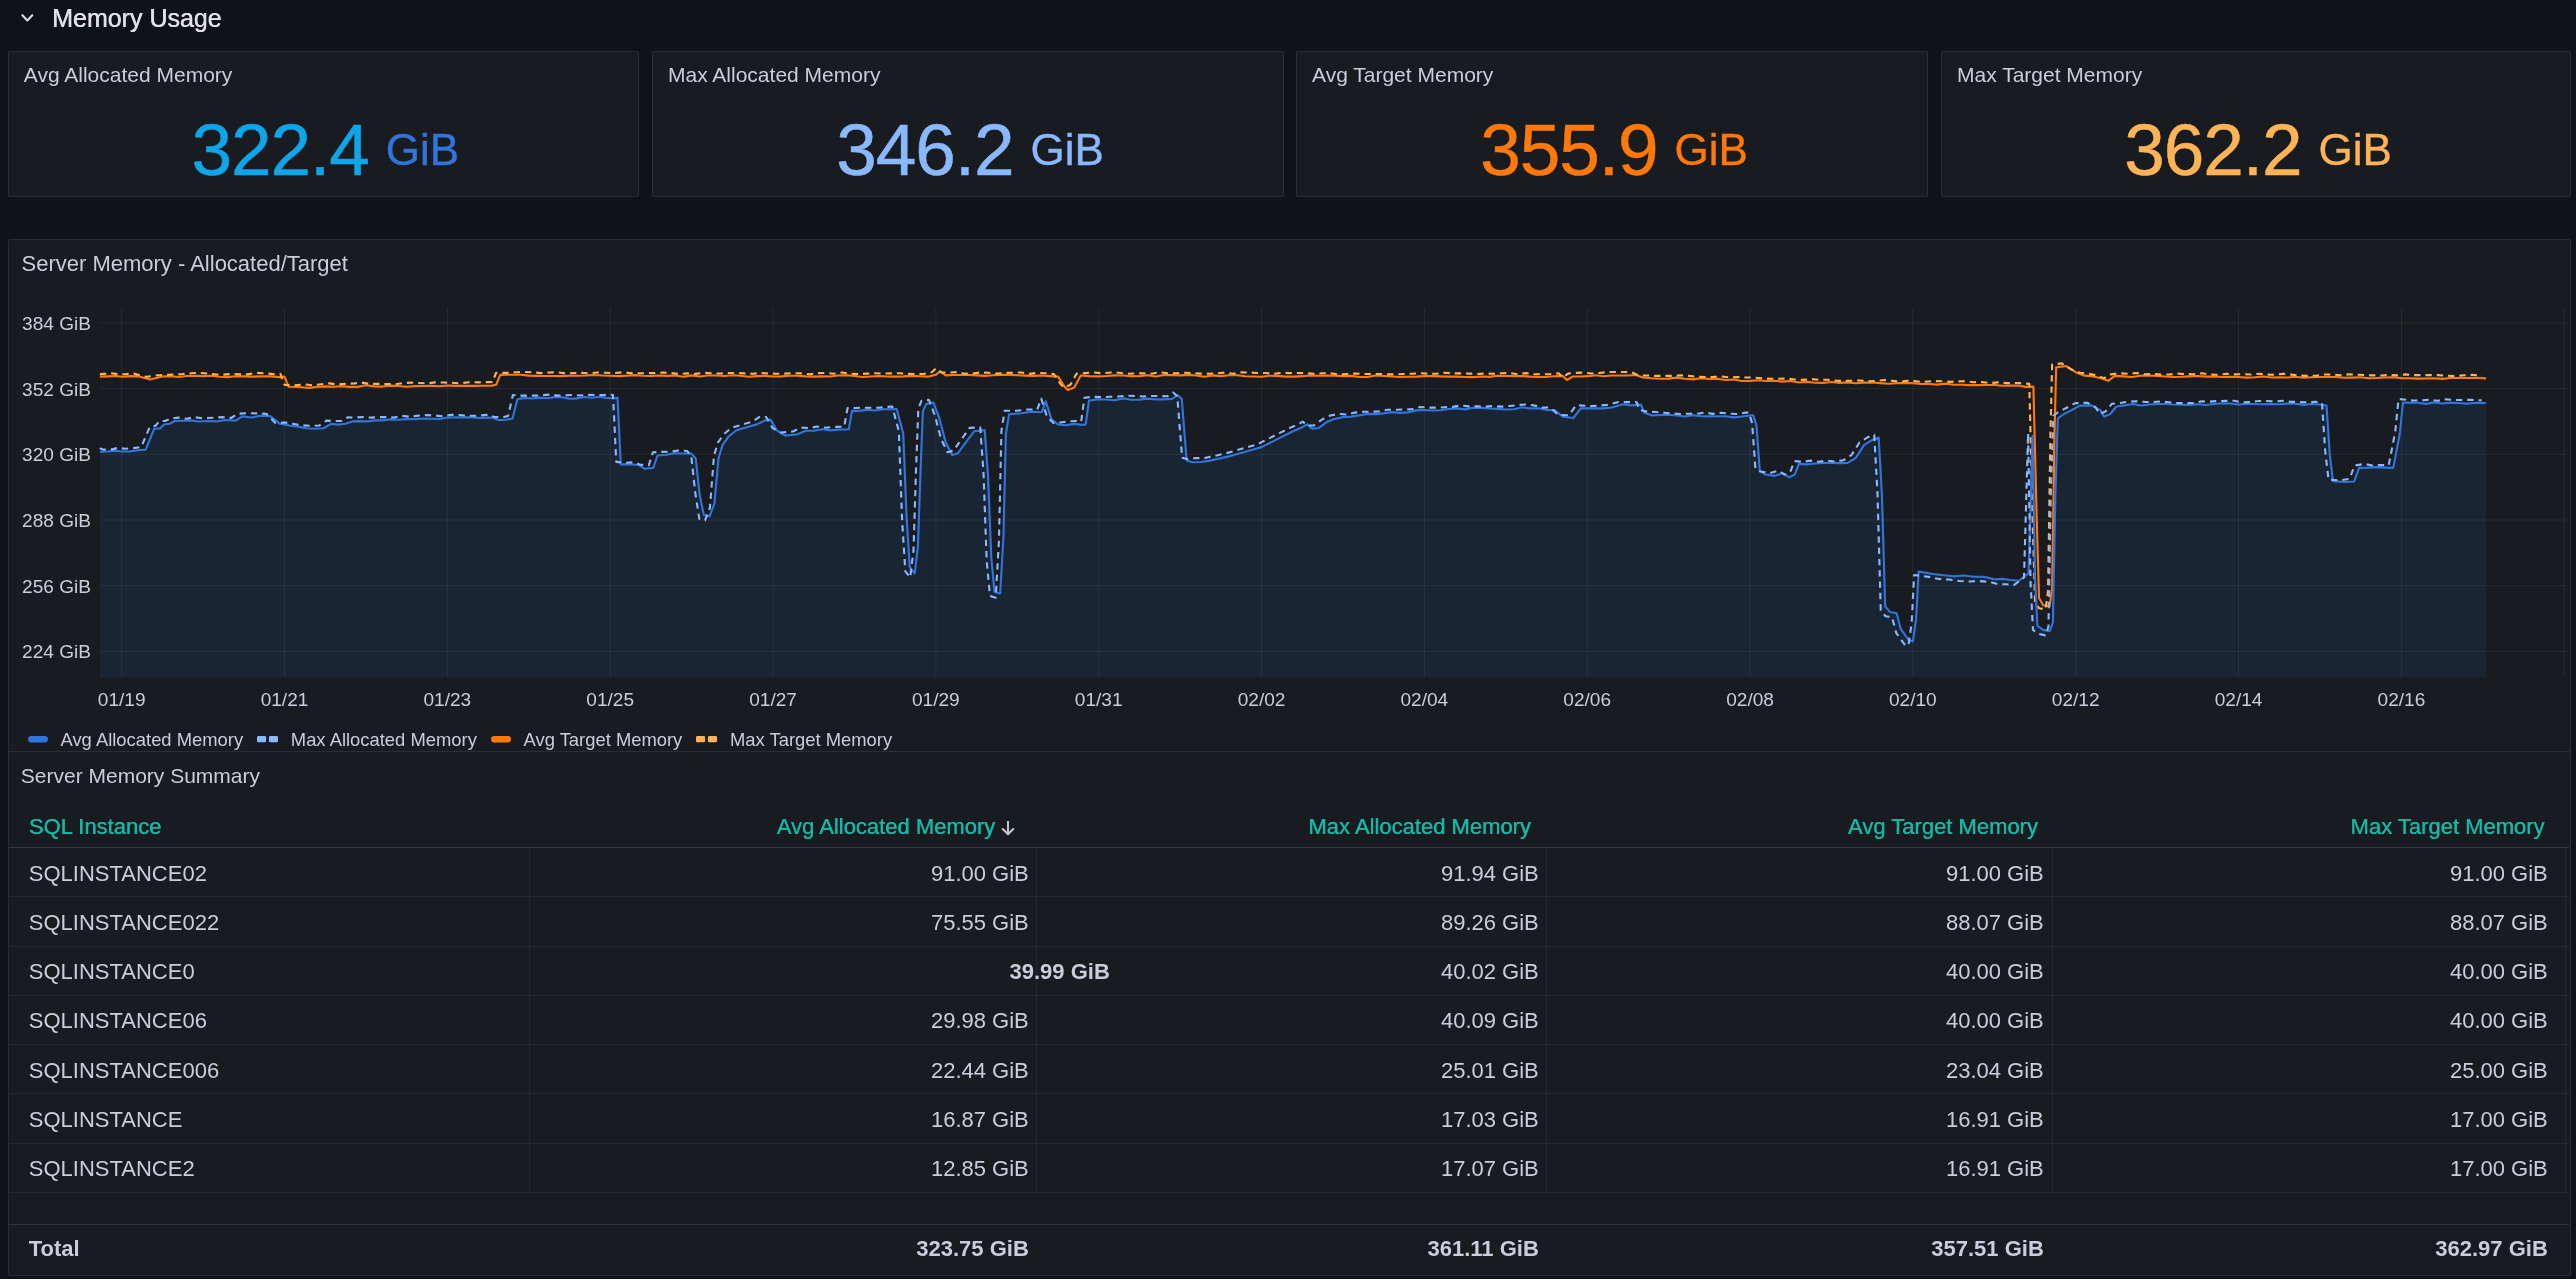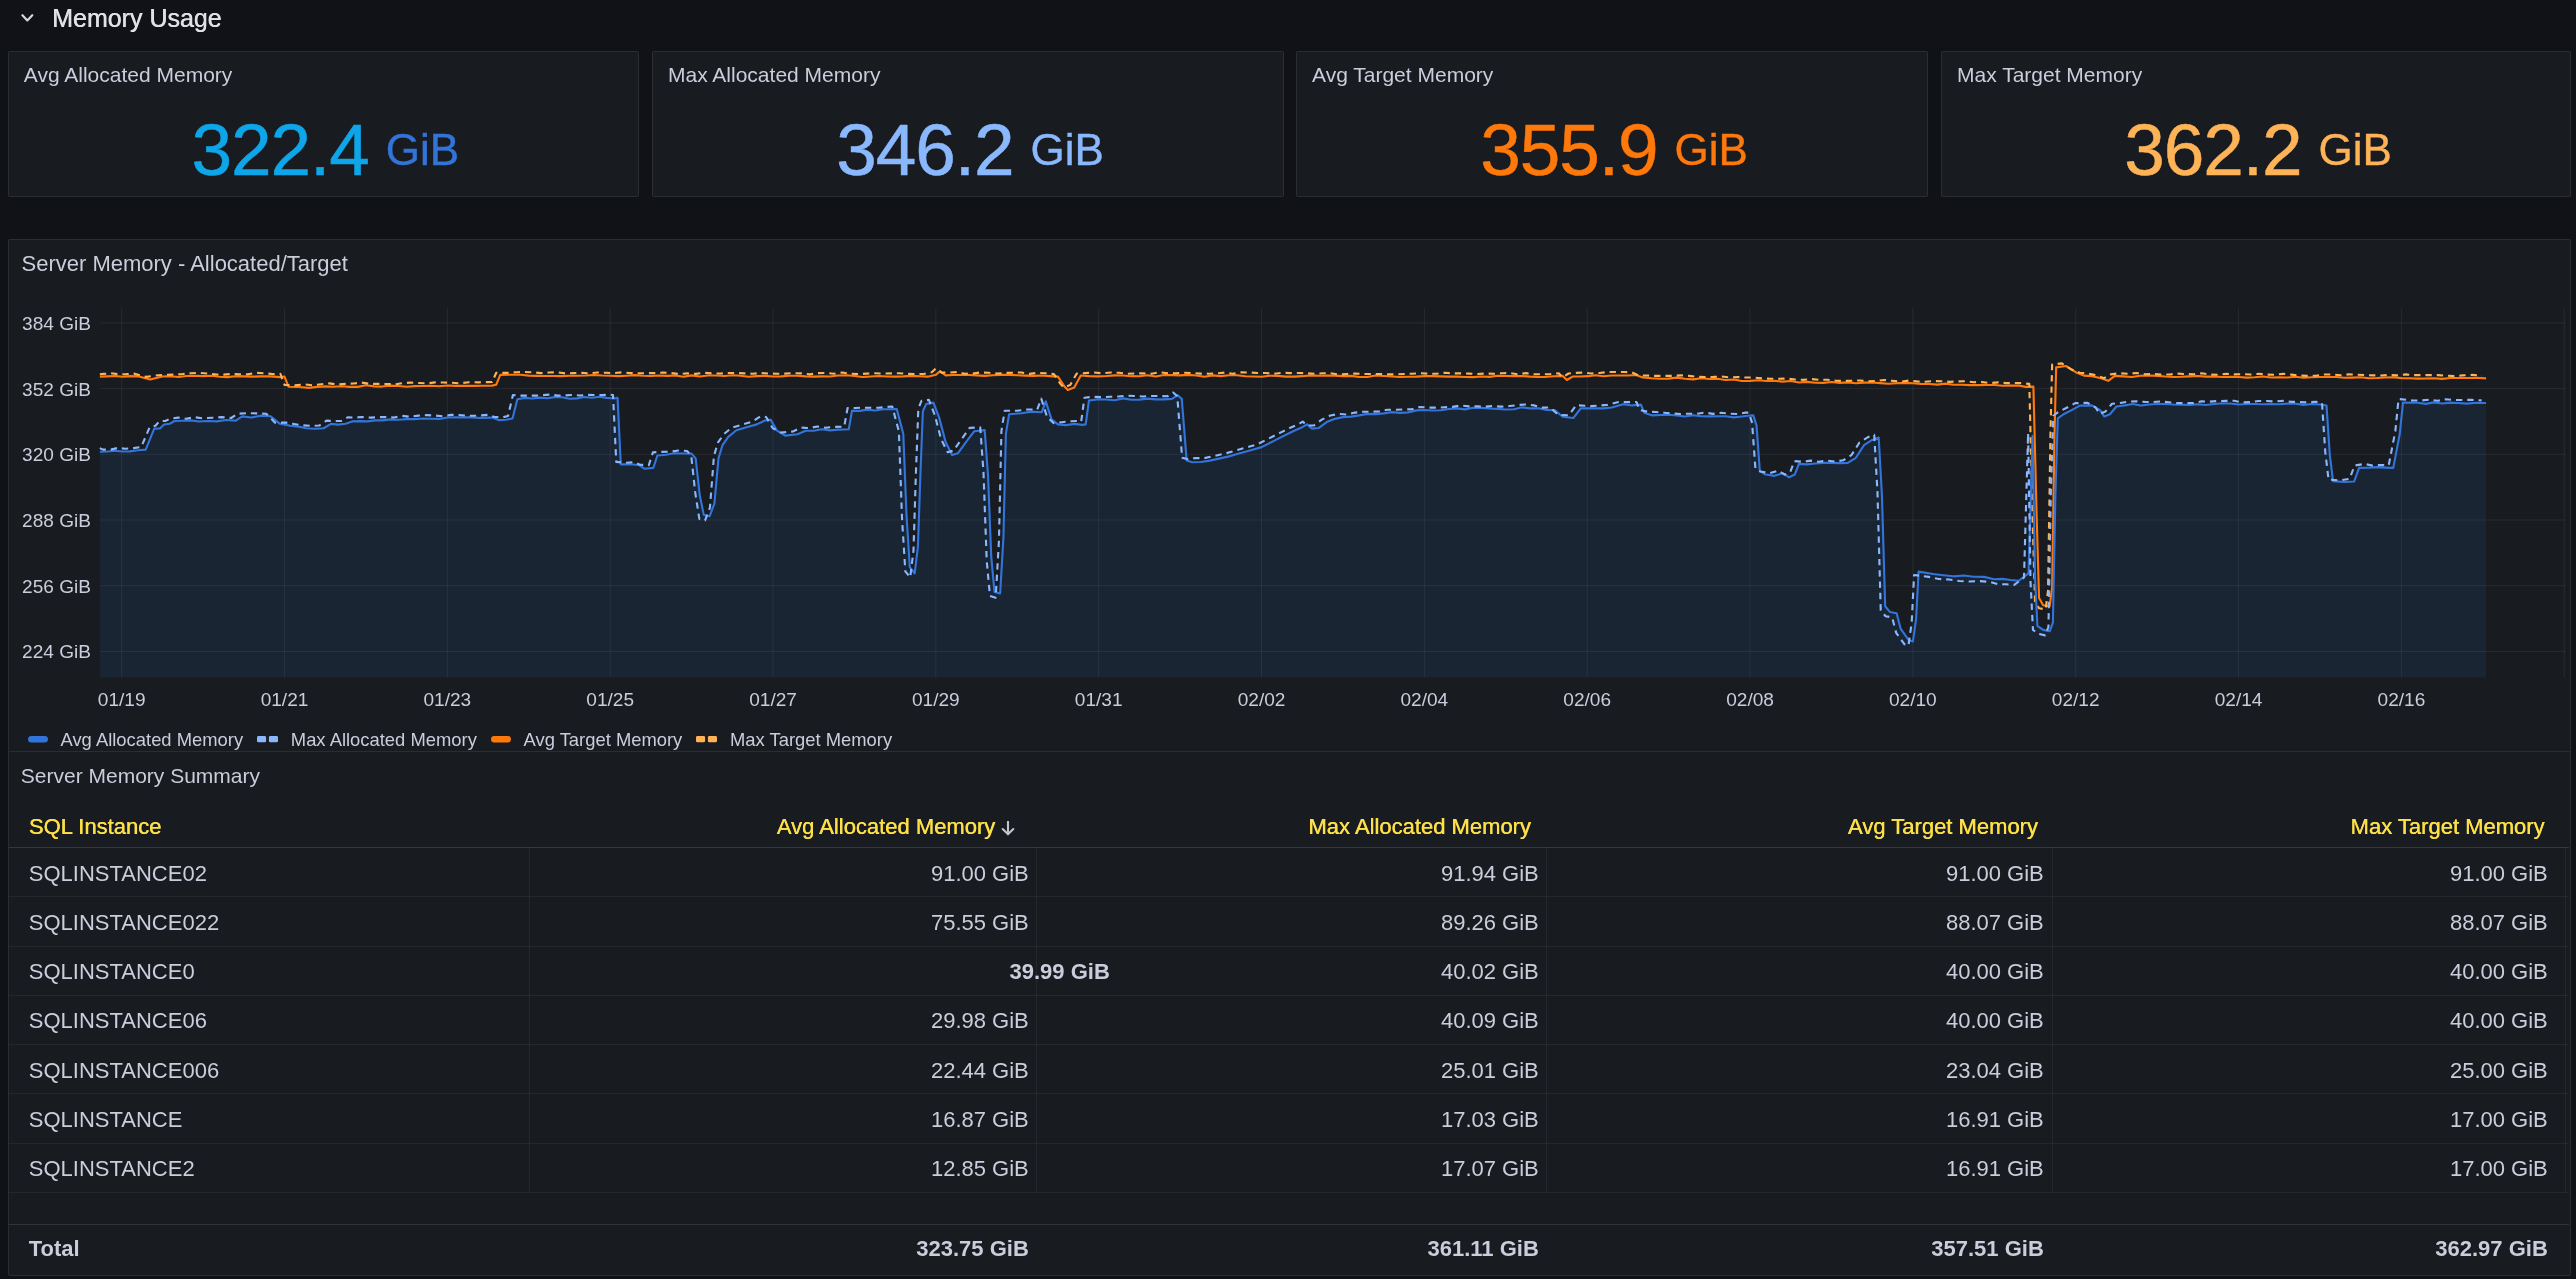--- a/index.html
+++ b/index.html
@@ -2,21 +2,21 @@
 <html style="font-size:11.3px"><head><meta charset="utf-8"><style>
 * { margin:0; padding:0; box-sizing:border-box; }
 html,body { width:2576px; height:1280px; background:#111217; font-family:"Liberation Sans", sans-serif; overflow:hidden; }
 .panel { position:absolute; background:#181b1f; border:1.1px solid rgba(204,204,220,0.10); border-radius:2.1px; }
 .ptitle { position:absolute; font-size:21px; line-height:25.4px; color:#ccccdc; white-space:nowrap; }
 .statwrap { position:absolute; left:4.2px; right:0; top:61px; height:73px; display:flex; align-items:center; justify-content:center; }
 .statv { font-size:73px; font-weight:500; letter-spacing:-1.1px; -webkit-text-stroke:0.5px currentColor; }
 .statu { font-size:44px; font-weight:500; margin-left:17px; -webkit-text-stroke:0.4px currentColor; }
 .rowhdr { position:absolute; left:0; top:0; height:42px; }
 .rowtitle { position:absolute; left:52px; top:2.8px; font-size:25px; line-height:31px; color:#e0e1e7; white-space:nowrap; text-shadow:0.4px 0 0 currentColor; }
-.th { position:absolute; font-size:22px; line-height:28px; color:#fde047; white-space:nowrap; text-shadow:0.4px 0 0 currentColor; }
+.th { position:absolute; font-size:22px; line-height:28px; color:#14b8a6; white-space:nowrap; text-shadow:0.4px 0 0 currentColor; }
 .td { position:absolute; font-size:22px; line-height:28px; color:#ccccdc; white-space:nowrap; }
 .td.b { font-weight:700; }
 .legend { position:absolute; left:19px; top:489px; height:21px; display:flex; align-items:center; font-size:18.4px; color:#ccccdc; white-space:nowrap; }
 .litem { display:inline-flex; align-items:center; margin-right:14px; }
 </style></head>
 <body>
 <div class="rowhdr">
   <svg width="12.7" height="10" viewBox="0 0 18 14" style="position:absolute;left:21px;top:12.7px">
       <path d="M2 3 L9 10.5 L16 3" stroke="#d8d9df" stroke-width="3" fill="none" stroke-linecap="round" stroke-linejoin="round"></path>
     </svg>

